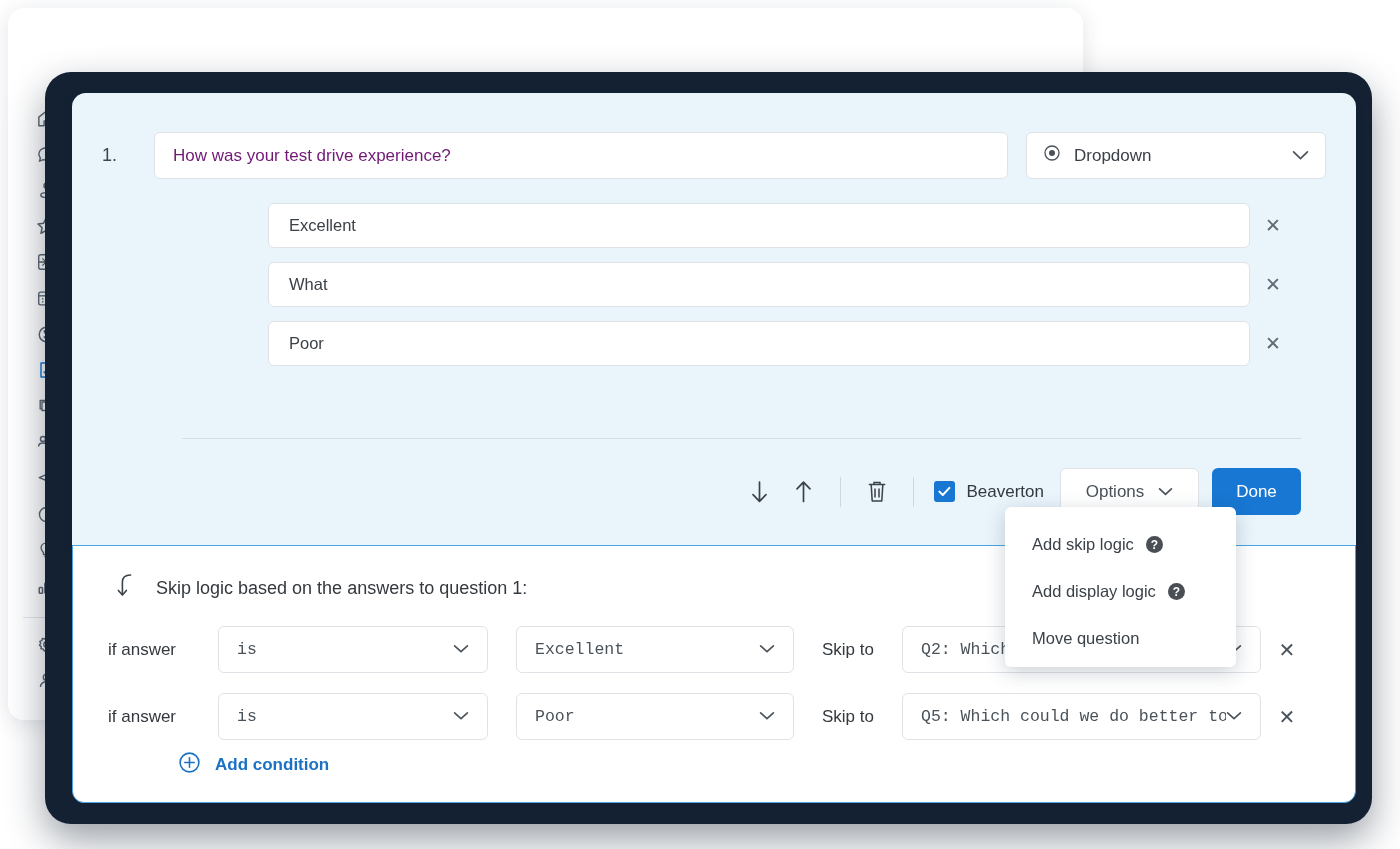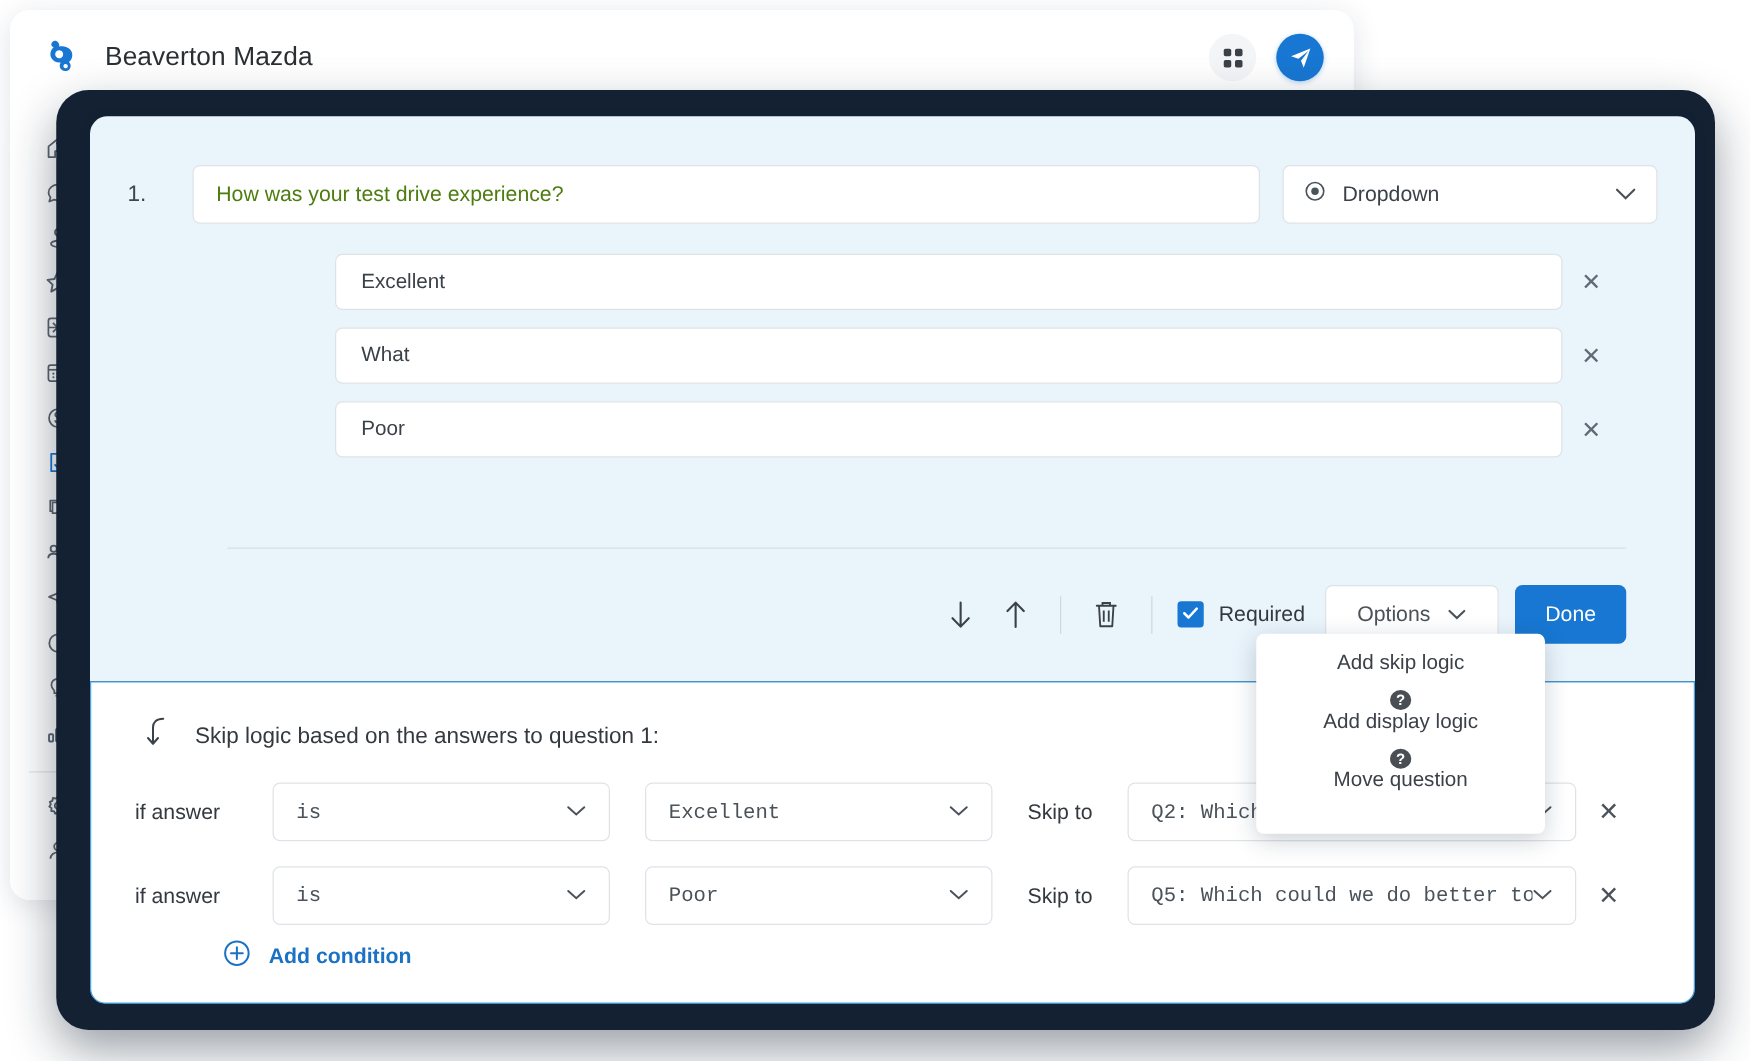--- a/index.html
+++ b/index.html
@@ -81,21 +81,21 @@
   }
   .q-row {
     position: absolute; left: 30px; top: 39px; right: 30px;
     display: flex; align-items: center; gap: 18px;
   }
   .q-num { width: 34px; font-size: 18px; color: #3f464e; }
   .q-input {
     flex: 1; height: 47px; background: #fff;
     border: 1px solid #dfe3e8; border-radius: 6px;
     display: flex; align-items: center; padding: 0 18px;
-    font-size: 17px; color: #4d7c0f;
+    font-size: 17px; color: #701a75;
   }
   .q-type {
     width: 300px; height: 47px; background: #fff;
     border: 1px solid #dfe3e8; border-radius: 6px;
     display: flex; align-items: center; gap: 13px; padding: 0 16px;
     font-size: 17px; color: #3b4148;
   }
   .q-type .chev { margin-left: auto; }
 
   .options { position: absolute; left: 196px; right: 60px; top: 110px; }
@@ -149,21 +149,21 @@
   
   .menu {
     position: absolute; left: 1005px; top: 507px;
     width: 231px; height: 160px; background: #fff;
     border-radius: 6px;
     box-shadow: 0 5px 20px rgba(25,45,70,.22);
     padding: 14px 0; z-index: 40;
   }
   .menu-item {
     height: 47px; display: flex; align-items: center; gap: 12px;
-    padding: 0 27px; font-size: 16.5px; color: #3b4148; flex-direction: column;
+    padding: 0 27px; font-size: 16.5px; color: #3b4148;
   }
   .help-dot {
     width: 17px; height: 17px; border-radius: 50%; background: #4a4f55;
     color: #fff; font-size: 12px; font-weight: bold;
     display: flex; align-items: center; justify-content: center;
   }
 
   
   .skip-card {
     position: absolute; left: 72px; top: 545px;
@@ -203,54 +203,20 @@
   }
   .txt-clip { overflow: hidden; white-space: nowrap; }
 </style>
 </head>
 <body>
 
 <div class="stage">
 
   <div class="app-window">
 
-    <div class="app-header">
-      <div class="brand">
-        <span>
-          <svg class="brand-logo" viewBox="0 0 34 34">
-            <path d="M9 7 C9 4.5 11.3 3 13.4 4 C15 4.8 15.6 6.4 15.4 8.2
-                     C18.5 7.4 22.2 8.3 24.3 10.8 C26.8 13.8 26.2 18.3 23.2 20.6
-                     C24.6 21.9 25 24 24 25.7 C22.7 28 19.6 28.6 17.5 27
-                     C15.6 25.6 15.2 22.9 16.5 21 C13.6 21.4 10.6 20.1 9.2 17.6
-                     C7.5 14.6 8.4 10.7 11 8.8 C10.2 8.6 9.4 7.9 9 7 Z
-                     M13.7 11.6 C12.2 12.5 11.7 14.5 12.6 16 C13.5 17.5 15.5 18 17 17.1
-                     C18.5 16.2 19 14.2 18.1 12.7 C17.2 11.2 15.2 10.7 13.7 11.6 Z
-                     M19.6 22.4 C18.8 22.9 18.5 24 19 24.8 C19.5 25.6 20.6 25.9 21.4 25.4
-                     C22.2 24.9 22.5 23.8 22 23 C21.5 22.2 20.4 21.9 19.6 22.4 Z" fill="#1877d2"></path>
-          </svg>
-        </span>
-        <div class="brand-title">Beaverton Mazda</div>
-      </div>
-
-      <div class="header-actions">
-        <div class="icon-btn-grid">
-          <svg width="17" height="17" viewBox="0 0 17 17">
-            <rect x="1" y="1" width="6" height="6" rx="1.4" fill="#3b4148"></rect>
-            <rect x="10" y="1" width="6" height="6" rx="1.4" fill="#3b4148"></rect>
-            <rect x="1" y="10" width="6" height="6" rx="1.4" fill="#3b4148"></rect>
-            <rect x="10" y="10" width="6" height="6" rx="1.4" fill="#3b4148"></rect>
-          </svg>
-        </div>
-        <div class="icon-btn-send">
-          <svg width="19" height="19" viewBox="0 0 20 20">
-            <path d="M18.2 1.8 L2 8.4 L8.1 10.6 L16.6 3.9 L10.3 12.3 L12.6 18.2 Z" fill="#ffffff"></path>
-          </svg>
-        </div>
-      </div>
-    </div>
 
     <div class="sidebar">
       <div class="side-item">
         <svg width="21" height="21" viewBox="0 0 22 22" fill="none" stroke="currentColor" stroke-width="1.5">
           <path d="M3 9.5 L11 3.2 L19 9.5 V18.5 H13.5 V13.5 H8.5 V18.5 H3 Z" stroke-linejoin="round"></path>
           <path d="M9.3 7 h3.4"></path>
         </svg>
       </div>
       <div class="side-item">
         <svg width="21" height="21" viewBox="0 0 22 22" fill="none" stroke="currentColor" stroke-width="1.5">
@@ -429,21 +395,21 @@
       </div>
       <div class="tb-sep"></div>
       <div class="tb-required">
         <div class="checkbox">
           <span>
             <svg width="13" height="11" viewBox="0 0 13 11" fill="none" stroke="#fff" stroke-width="2">
               <path d="M1.4 5.6 L4.8 9 L11.4 1.9" stroke-linecap="round" stroke-linejoin="round"></path>
             </svg>
           </span>
         </div>
-        <span class="tb-required-label">Required</span>
+        <span class="tb-required-label">Beaverton</span>
       </div>
       <div class="btn-options">
         <span>Options</span>
         <span>
           <svg width="15" height="10" viewBox="0 0 15 10" fill="none" stroke="#4a525a" stroke-width="1.7">
             <path d="M1.6 1.8 L7.5 7.4 L13.4 1.8" stroke-linecap="round"></path>
           </svg>
         </span>
       </div>
       <div class="btn-done">

